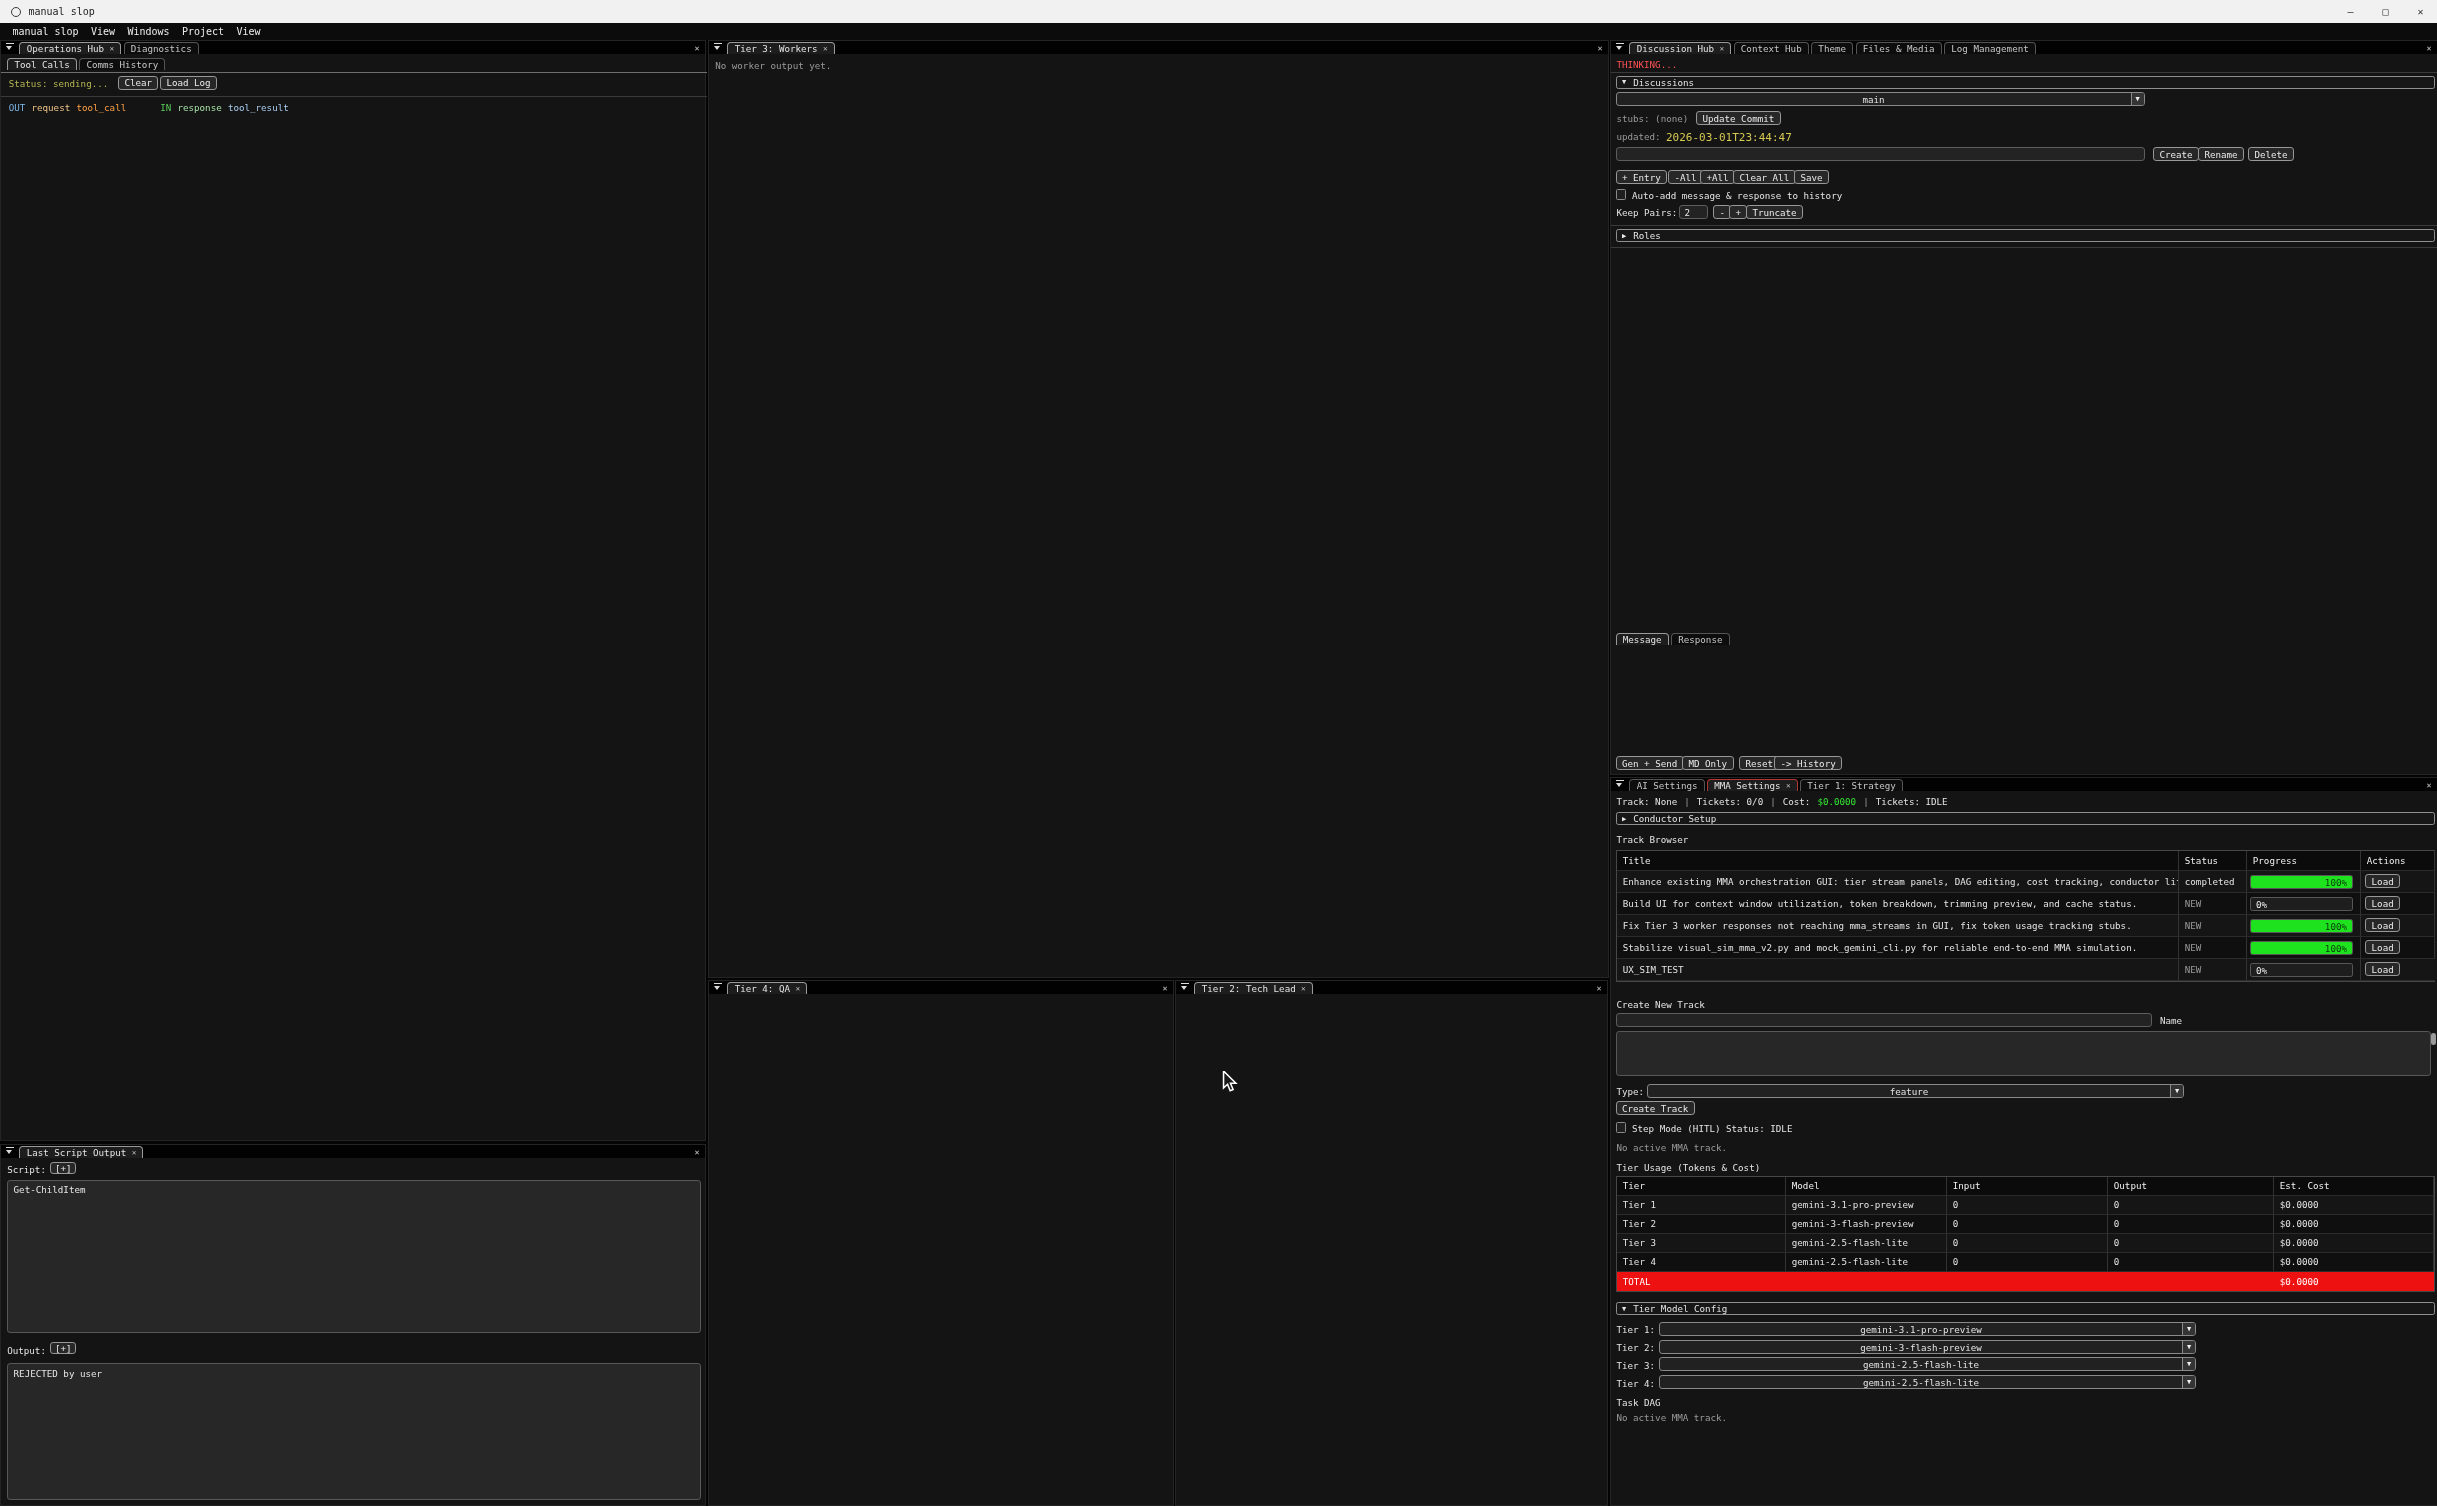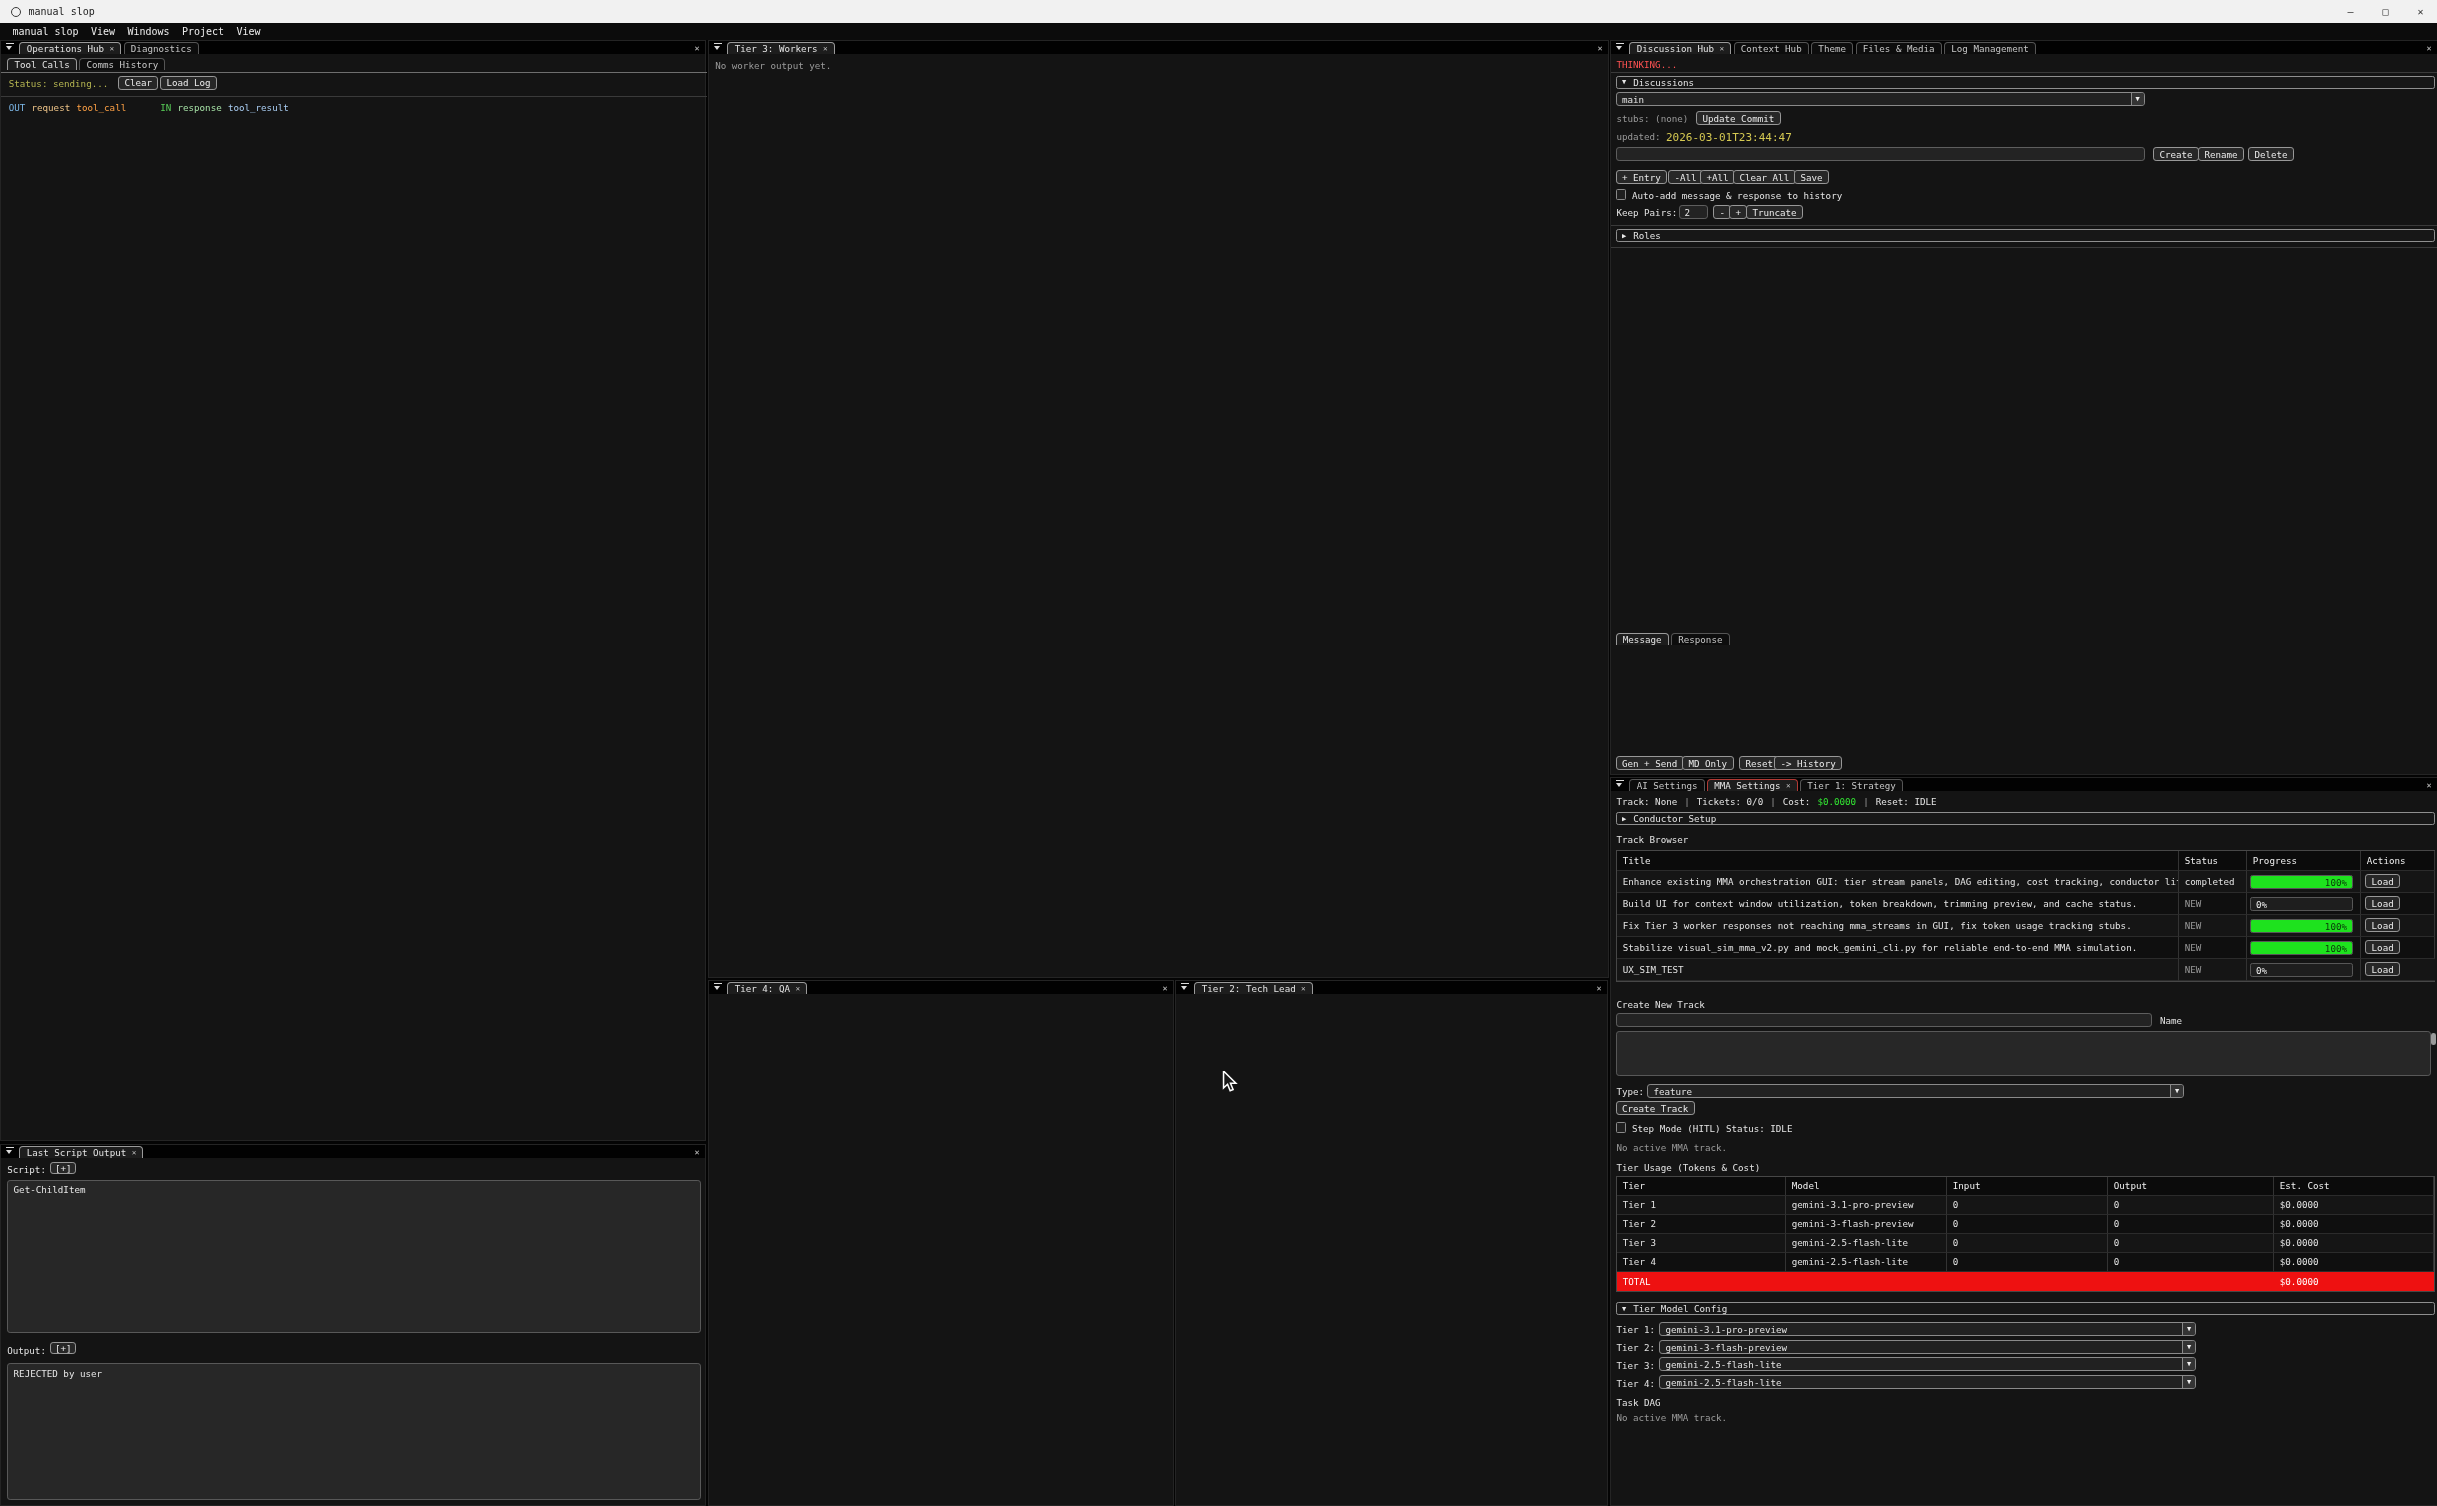--- a/index.html
+++ b/index.html
@@ -34,21 +34,21 @@
   .sep{position:absolute;height:0.8px;background:#3a3a3a;}
   .btn{position:absolute;height:14px;display:inline-flex;align-items:center;background:#272727;
     border:0.8px solid #989898;border-radius:3.1px;color:#eaeaea;font-size:9.2px;padding:0 5.4px;white-space:pre;}
   .btn.sm{height:12.3px;padding:0 3.9px;}
   .inp{position:absolute;height:14px;background:#232323;border:0.8px solid #5e5e5e;border-radius:3.1px;
     color:#e8e8e8;font:inherit;font-size:9.2px;padding:0 4.6px;}
   .tarea{position:absolute;background:#272727;border:0.8px solid #585858;border-radius:3.1px;color:#e6e6e6;
     font:inherit;font-size:9.2px;padding:3.9px 5.4px;resize:none;outline:none;}
   .combo{position:absolute;height:14px;background:#212121;border:0.8px solid #8a8a8a;border-radius:3.1px;
     display:flex;align-items:center;font-size:9.2px;}
-  .combo .cv{padding:0 5.4px;flex:1;white-space:pre;overflow:hidden;}
+  .combo .cv{padding:0 5.4px;flex:1;white-space:pre;overflow:hidden;text-align:center;}
   .combo .ca{width:13px;height:100%;display:flex;align-items:center;justify-content:center;
     background:#343434;border-left:0.8px solid #8a8a8a;border-radius:0 2.3px 2.3px 0;font-size:7px;color:#f0f0f0;}
   .chead{position:absolute;height:13px;background:#171717;border:0.8px solid #8f8f8f;border-radius:2.3px;
     display:flex;align-items:center;gap:7px;padding-left:5.4px;font-size:9.2px;}
   .chead .arr{font-size:7px;color:#e8e8e8;}
   .checkbox{position:absolute;width:10.8px;height:10.8px;background:#1f1f1f;border:0.8px solid #8a8a8a;border-radius:1.5px;}
   .itabs{position:absolute;display:flex;align-items:flex-end;}
   
   .grid{position:absolute;display:grid;border:0.8px solid #474747;background:#101010;}
   .gc{border-right:0.8px solid #333;border-bottom:0.8px solid #2b2b2b;display:flex;align-items:center;
@@ -253,21 +253,21 @@
   </div>
   <div class="pcontent">
     <div class="lbl" style="left:5.4px;top:5.4px;font-size:9.2px;display:flex;gap:7px;">
       <span>Track: None</span>
       <span class="muted">|</span>
       <span>Tickets: 0/0</span>
       <span class="muted">|</span>
       <span>Cost:</span>
       <span style="color: rgb(50, 230, 50);">$0.0000</span>
       <span class="muted">|</span>
-      <span>Reset: IDLE</span>
+      <span>Tickets: IDLE</span>
     </div>
     <div class="chead" style="left:4.6px;top:21px;width:819px;">
       <span class="arr">▶</span>
       <span>Conductor Setup</span>
     </div>
     <span class="lbl" style="left:5.4px;top:43px;font-size:9.2px;">Track Browser</span>
 
     <div class="grid" style="left:4.6px;top:59px;width:819px;grid-template-columns:562px 68px 114px 74px;grid-template-rows:20px repeat(5,22px);">
       <div class="gc gh">Title</div>
       <div class="gc gh">Status</div>

